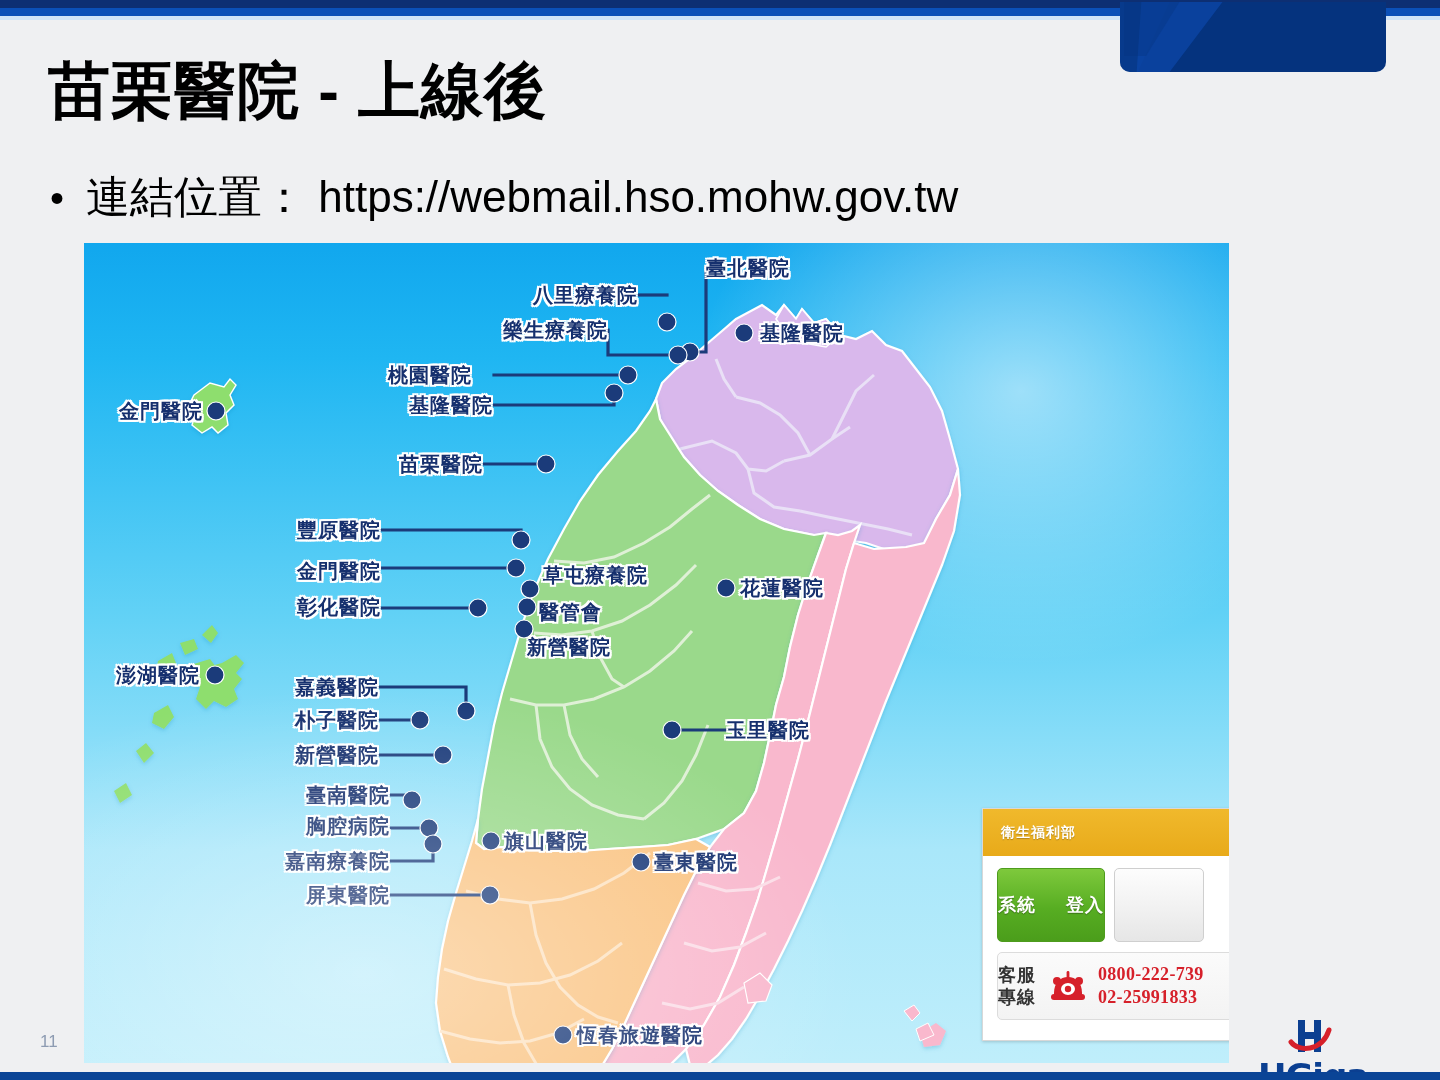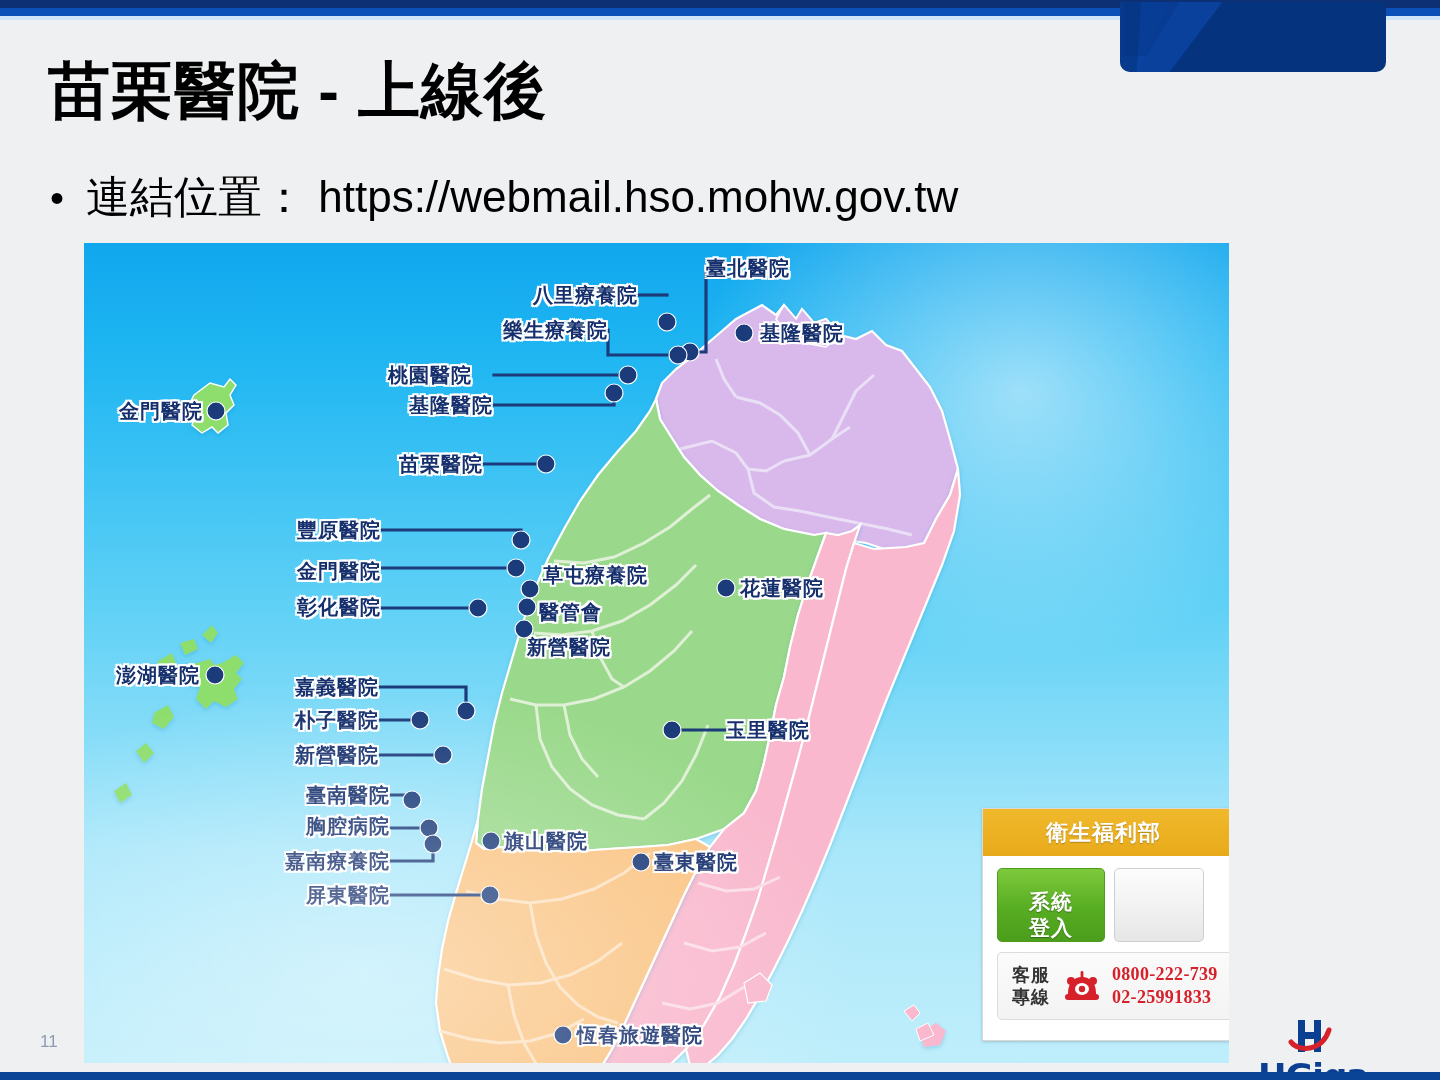--- a/index.html
+++ b/index.html
@@ -64,45 +64,44 @@
   #info-panel{
     position:absolute;left:898px;top:565px;width:330px;height:231px;
     background:#ffffff;border:1px solid #d8d8d8;box-shadow:0 1px 3px rgba(0,0,0,.18);
   }
   #info-header{
     height:47px;background:linear-gradient(180deg,#f0b92c 0%,#e8aa1a 100%);
     display:flex;align-items:center;padding-left:18px;
   }
   #info-header-title{
     font-family:"DejaVu Sans","Liberation Sans",sans-serif;
-    font-size:22px;font-weight:bold;color:#ffffff;letter-spacing:1px;
+    font-size:14px;font-weight:bold;color:#ffffff;letter-spacing:1px;
     text-shadow:0 1px 1px rgba(0,0,0,.25);
-    margin-left:45px;
   }
   #info-buttons{display:flex;gap:9px;padding:12px 14px 0 14px;}
   .ibtn{
-    border-radius:5px;display:flex;flex-direction:column;align-items:center;justify-content:flex-end;
-    font-family:"DejaVu Sans","Liberation Sans",sans-serif;font-size:21px;font-weight:bold;
+    border-radius:5px;display:flex;flex-direction:row;align-items:center;justify-content:space-between;
+    font-family:"DejaVu Sans","Liberation Sans",sans-serif;font-size:18px;font-weight:bold;
     line-height:1.25;letter-spacing:1px;
   }
   #btn-login{
     width:106px;height:72px;
     background:linear-gradient(180deg,#7ec93c 0%,#57ad22 55%,#4b9d1b 100%);
     border:1px solid #4e9c1d;color:#ffffff;text-shadow:0 1px 1px rgba(0,0,0,.35);
   }
   .ibtn.grey{
     width:88px;height:72px;
     background:linear-gradient(180deg,#fdfdfd 0%,#f1f1f1 55%,#e6e6e6 100%);
     border:1px solid #cfcfcf;color:#333333;
   }
   #info-hotline{
     margin:10px 14px 0 14px;height:66px;
     background:linear-gradient(180deg,#fbfbfb 0%,#f3f3f3 100%);
     border:1px solid #dcdcdc;border-radius:5px;
-    display:flex;align-items:center;padding-left:14px;
+    display:flex;align-items:center;
   }
   #hotline-label{
     font-family:"DejaVu Sans","Liberation Sans",sans-serif;
     font-size:18px;font-weight:bold;color:#333;line-height:1.25;letter-spacing:1px;
   }
   #phone-icon{margin:0 10px 0 12px;}
   #hotline-nums{
     font-family:"Liberation Serif","DejaVu Serif",serif;
     font-size:18px;font-weight:bold;color:#d6202a;line-height:1.3;letter-spacing:.3px;
   }

